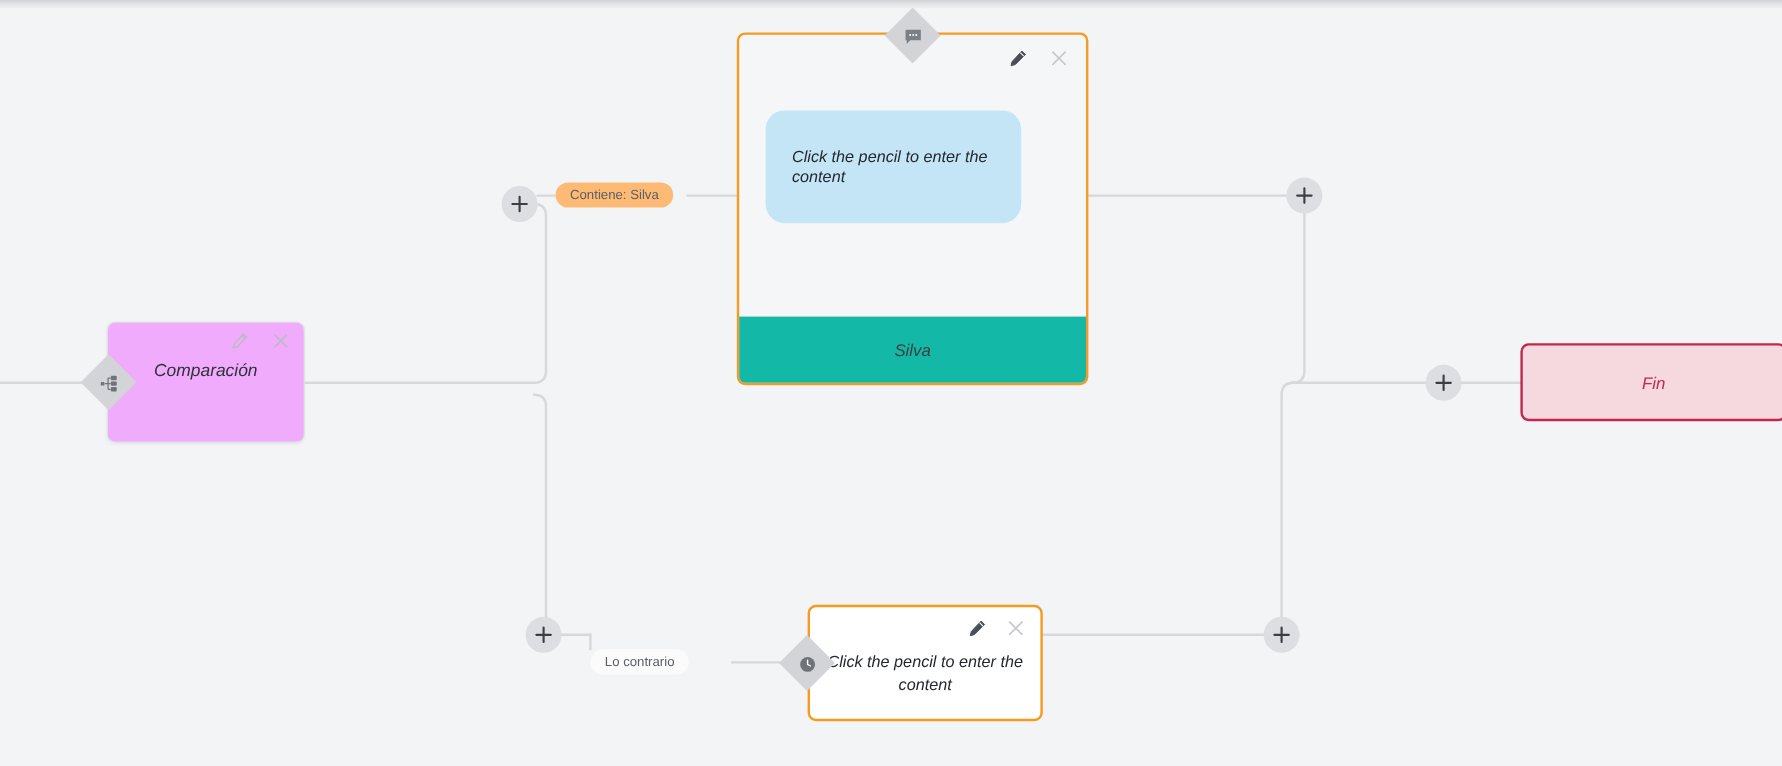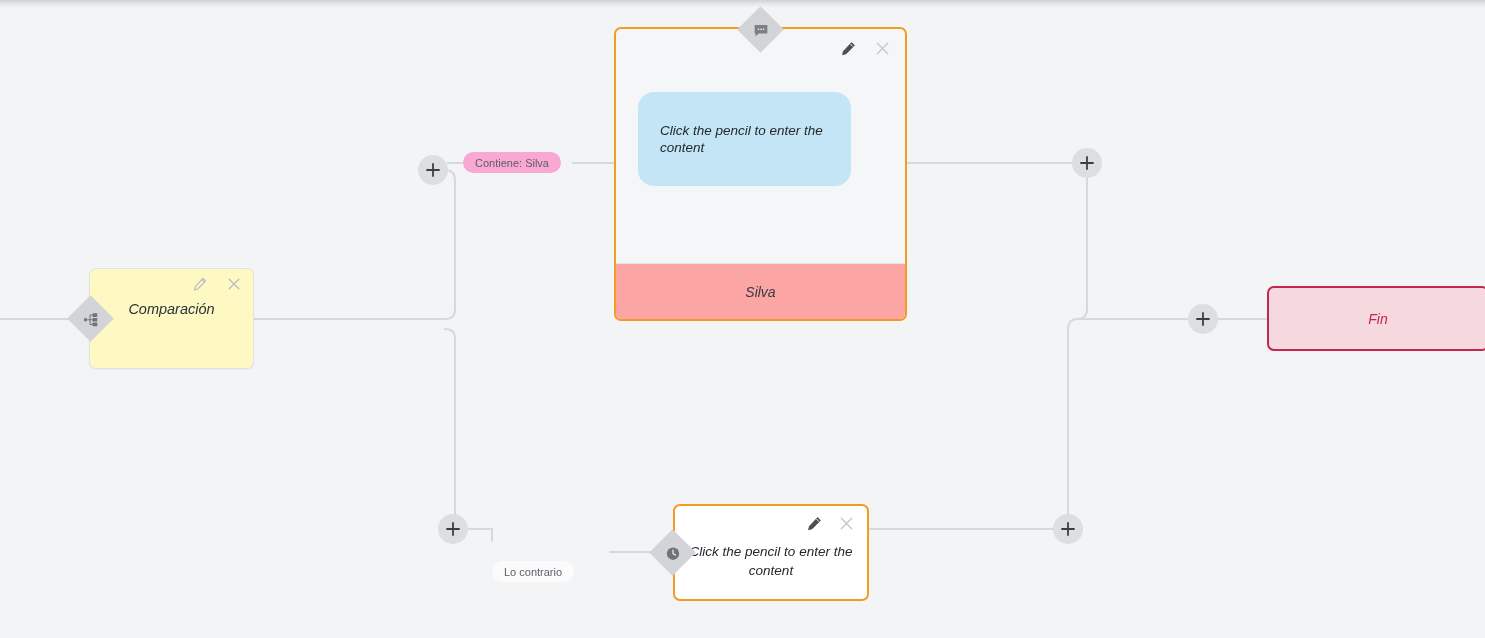--- a/index.html
+++ b/index.html
@@ -65,38 +65,38 @@
     border-radius: 11px;
     display: flex;
     align-items: center;
     justify-content: center;
     font-size: 11px;
     color: #5b5f66;
     white-space: nowrap;
     z-index: 5;
     cursor: pointer;
   }
-  .edge-label.gray { background: #f9a8d4; }
+  .edge-label.gray { background: #fdba74; }
   .edge-label.light { background: #fbfbfc; }
 
   
   .node {
     position: absolute;
     background: #ffffff;
     z-index: 4;
     font-style: italic;
   }
 
   
   #node-condition {
     left: 89px; top: 268px;
     width: 165px; height: 101px;
     border: 1px solid #e0e1e4;
     border-radius: 7px;
-    background: #fef9c3;
+    background: #f0abfc;
     box-shadow: 0 1px 2px rgba(0,0,0,0.04);
   }
   .cond-body {
     padding-top: 26px;
     text-align: center;
     color: #2e3238;
     font-size: 14.5px;
     line-height: 28px;
   }
 
@@ -160,21 +160,21 @@
     font-size: 13.5px;
     line-height: 17px;
     width: 213px;
     min-height: 94px;
     display: flex;
     align-items: center;
     margin-top: -14px;
   }
   .msg-footer {
     height: 56px;
-    background: #fca5a5;
+    background: #14b8a6;
     border-top: 1px solid #e3e4e7;
     display: flex;
     align-items: center;
     justify-content: center;
     font-size: 14px;
     color: #3a3e44;
     border-radius: 0 0 5px 5px;
   }
 
   
@@ -274,21 +274,21 @@
   <div class="plus-btn" style="left:1188px; top:304px;">
     <svg width="16" height="16" viewBox="0 0 16 16">
       <path d="M8 2 L8 14 M2 8 L14 8" stroke="#3b3f45" stroke-width="1.8" stroke-linecap="round"></path>
     </svg>
   </div>
 
   <div class="edge-label gray" style="left:463px; top:152px;">
     <span>Contiene: Silva</span>
   </div>
 
-  <div class="edge-label light" style="left:492px; top:541px;margin-top:20px;">
+  <div class="edge-label light" style="left:492px; top:541px;">
     <span>Lo contrario</span>
   </div>
 
   <div class="diamond" style="left:74px; top:302px;">
     <span class="glyph">
       <svg width="15" height="15" viewBox="0 0 16 16">
         <rect x="0.5" y="6.5" width="3.2" height="3.2" rx="0.6" fill="#6f737a"></rect>
         <rect x="9.5" y="1" width="5.2" height="4" rx="0.8" fill="#6f737a"></rect>
         <rect x="9.5" y="6.2" width="5.2" height="3.6" rx="0.8" fill="#6f737a"></rect>
         <rect x="9.5" y="11" width="5.2" height="4" rx="0.8" fill="#6f737a"></rect>

